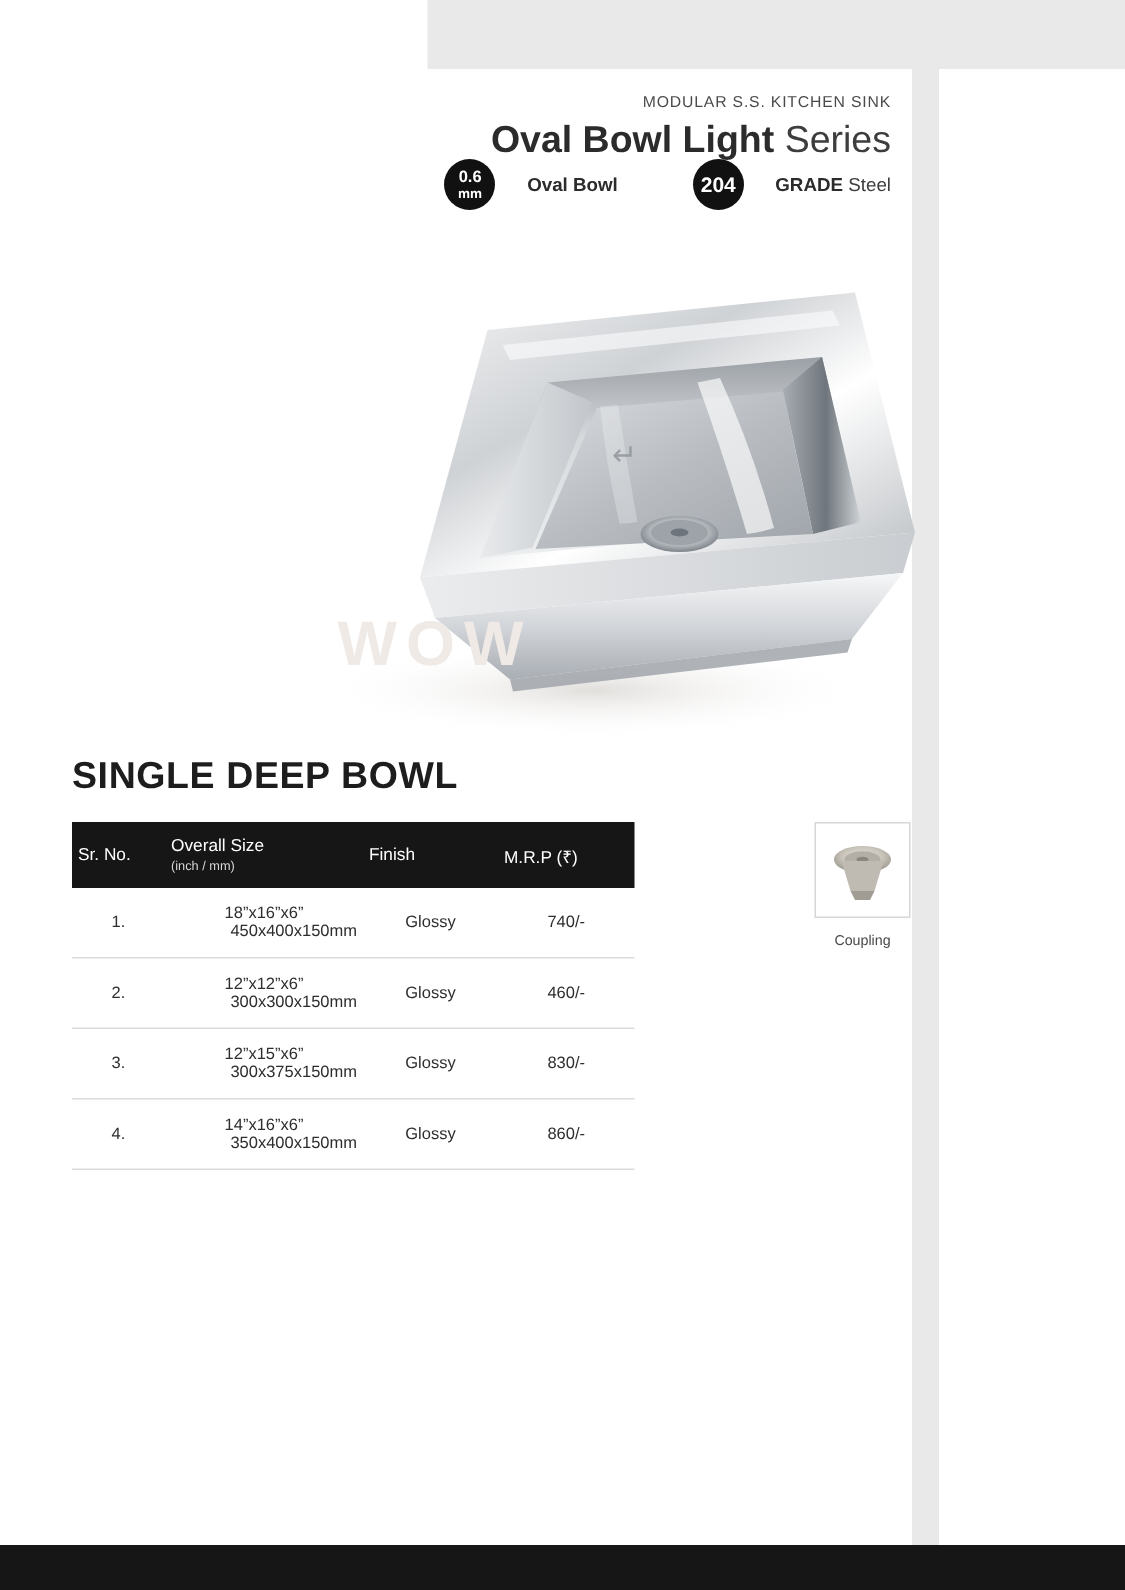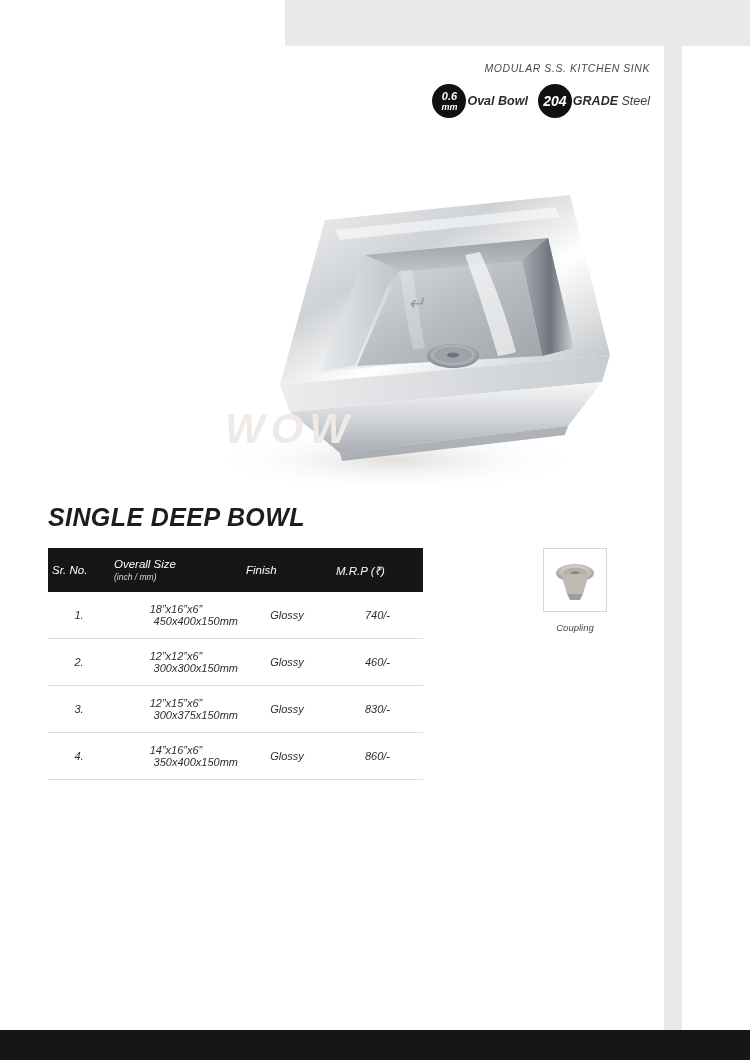--- a/index.html
+++ b/index.html
@@ -5,24 +5,23 @@
   * { box-sizing: border-box; margin: 0; padding: 0; }
   html, body {
     width: 750px;
     height: 1060px;
     background: #ffffff;
     font-family: "Liberation Sans", sans-serif;
     overflow: hidden;
   }
   .page {
     position: relative;
-    width: 682px;
+    width: 626px;
     height: 1060px;
     background: #ffffff;
-    font-style: italic;
   }
 
   
   .top-grey-bar {
     position: absolute;
     left: 285px;
     top: 0;
     width: 465px;
     height: 46px;
     background: #e9e9e9;
@@ -63,25 +62,24 @@
     line-height: 1.05;
     color: #3d3d3d;
     font-weight: 400;
     white-space: nowrap;
   }
   .series-line .bold {
     font-weight: bold;
     color: #2b2b2b;
   }
   .badges {
-    margin-top: 10px;
     display: flex;
     align-items: center;
     justify-content: flex-end;
-    gap: 1px;
+    gap: 21px;
     white-space: nowrap;
   }
   .badge-circle {
     width: 34px;
     height: 34px;
     border-radius: 50%;
     background: #111111;
     color: #ffffff;
     display: flex;
     flex-direction: column;
@@ -197,20 +195,24 @@
 <body>
 
 <div class="page">
 
   <div class="top-grey-bar"></div>
   <div class="right-edge-strip"></div>
   <div class="bottom-black-bar"></div>
 
   <div class="header">
     <div class="kicker">MODULAR S.S. KITCHEN SINK</div>
+    <div class="series-line">
+      <span class="bold">Oval Bowl Light</span>
+      <span>Series</span>
+    </div>
     <div class="badges">
       <div class="badge-circle">
         <span class="b1">0.6</span>
         <span class="b2">mm</span>
       </div>
       <span class="badge-text">
         <span class="bold">Oval Bowl</span>
       </span>
       <span class="badge-gap"></span>
       <div class="badge-circle single">

